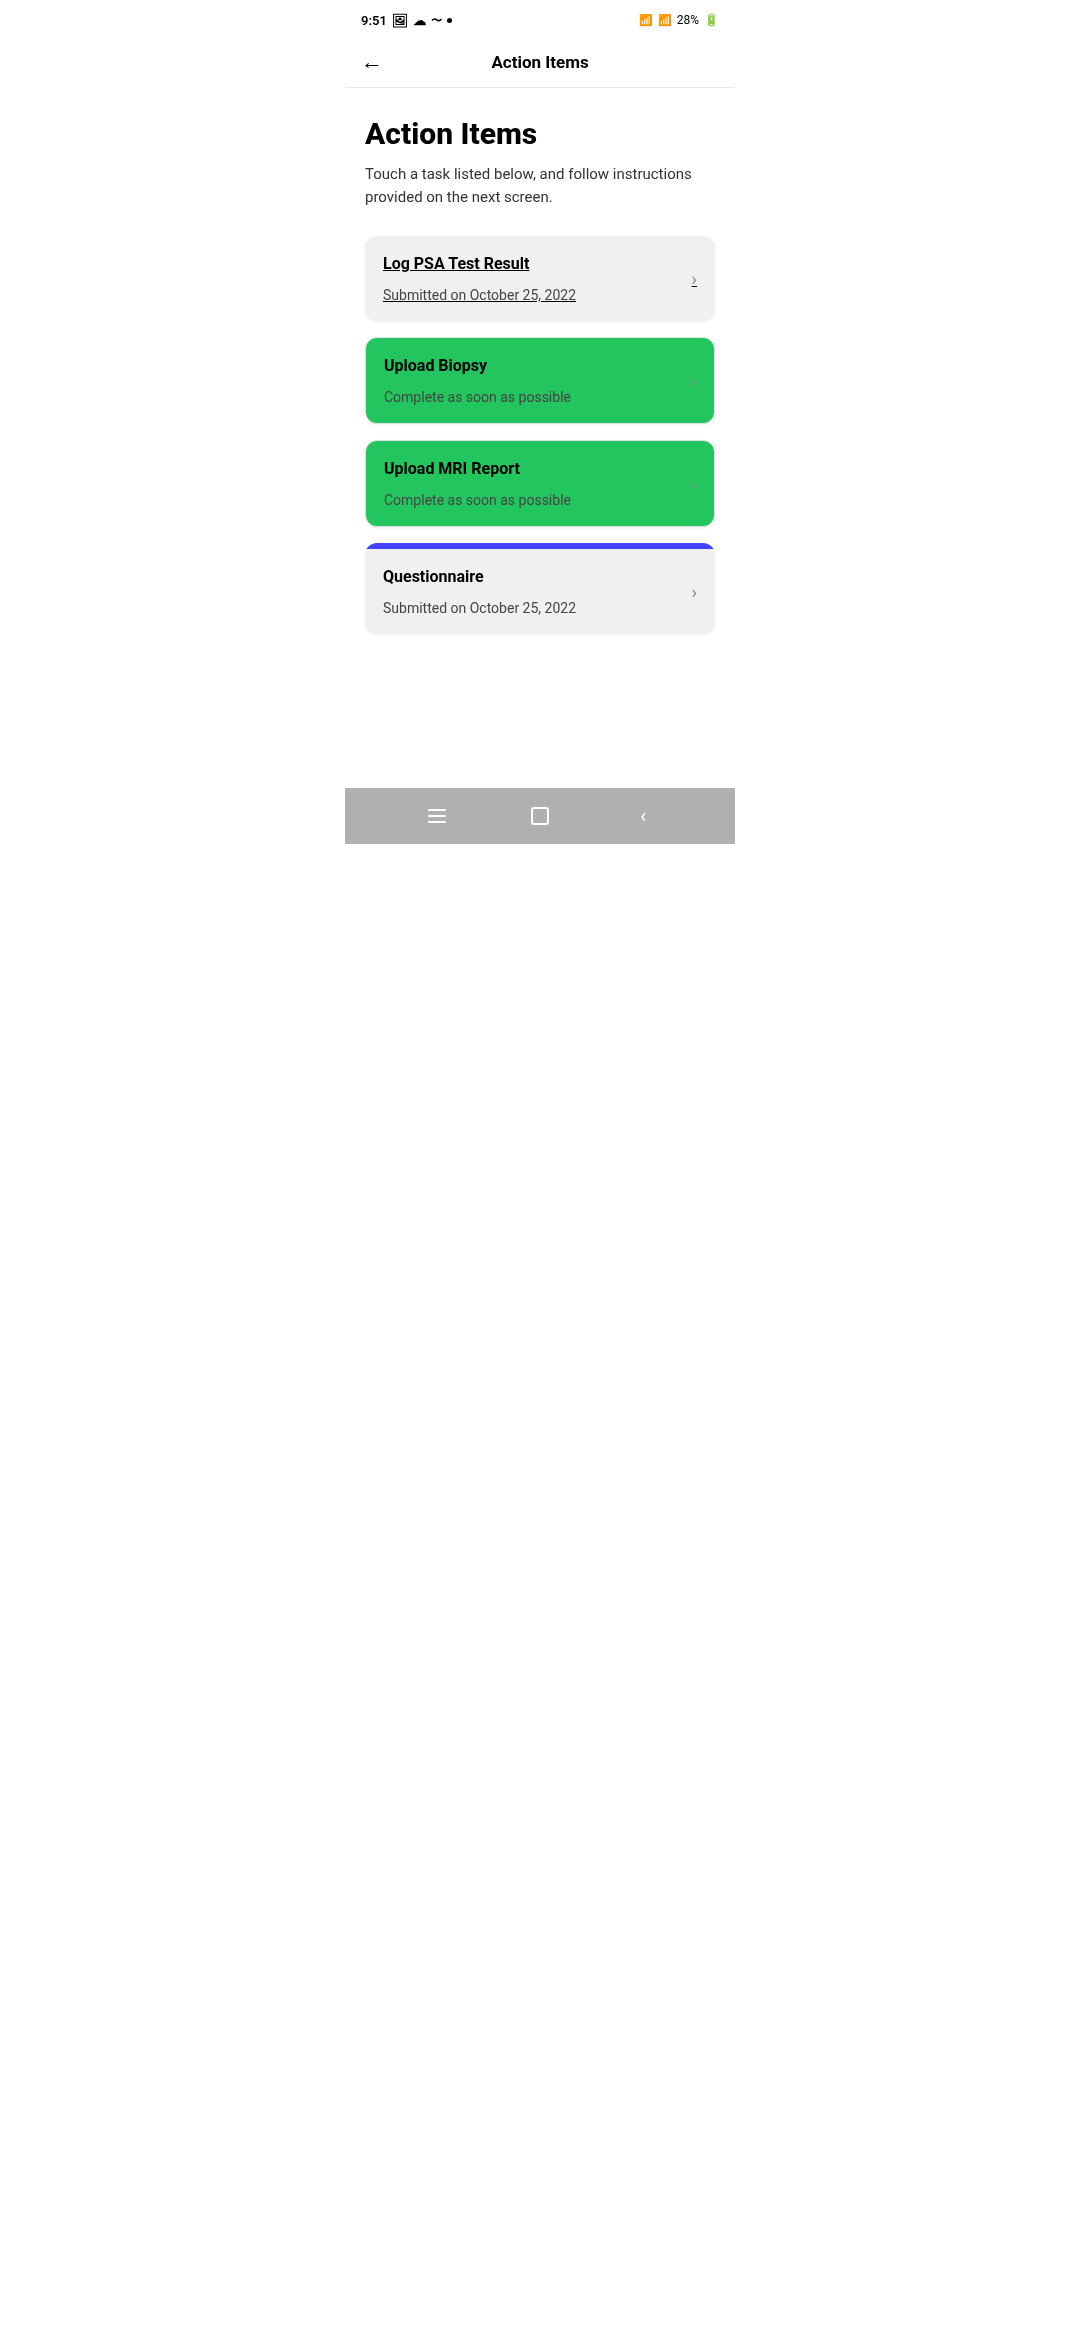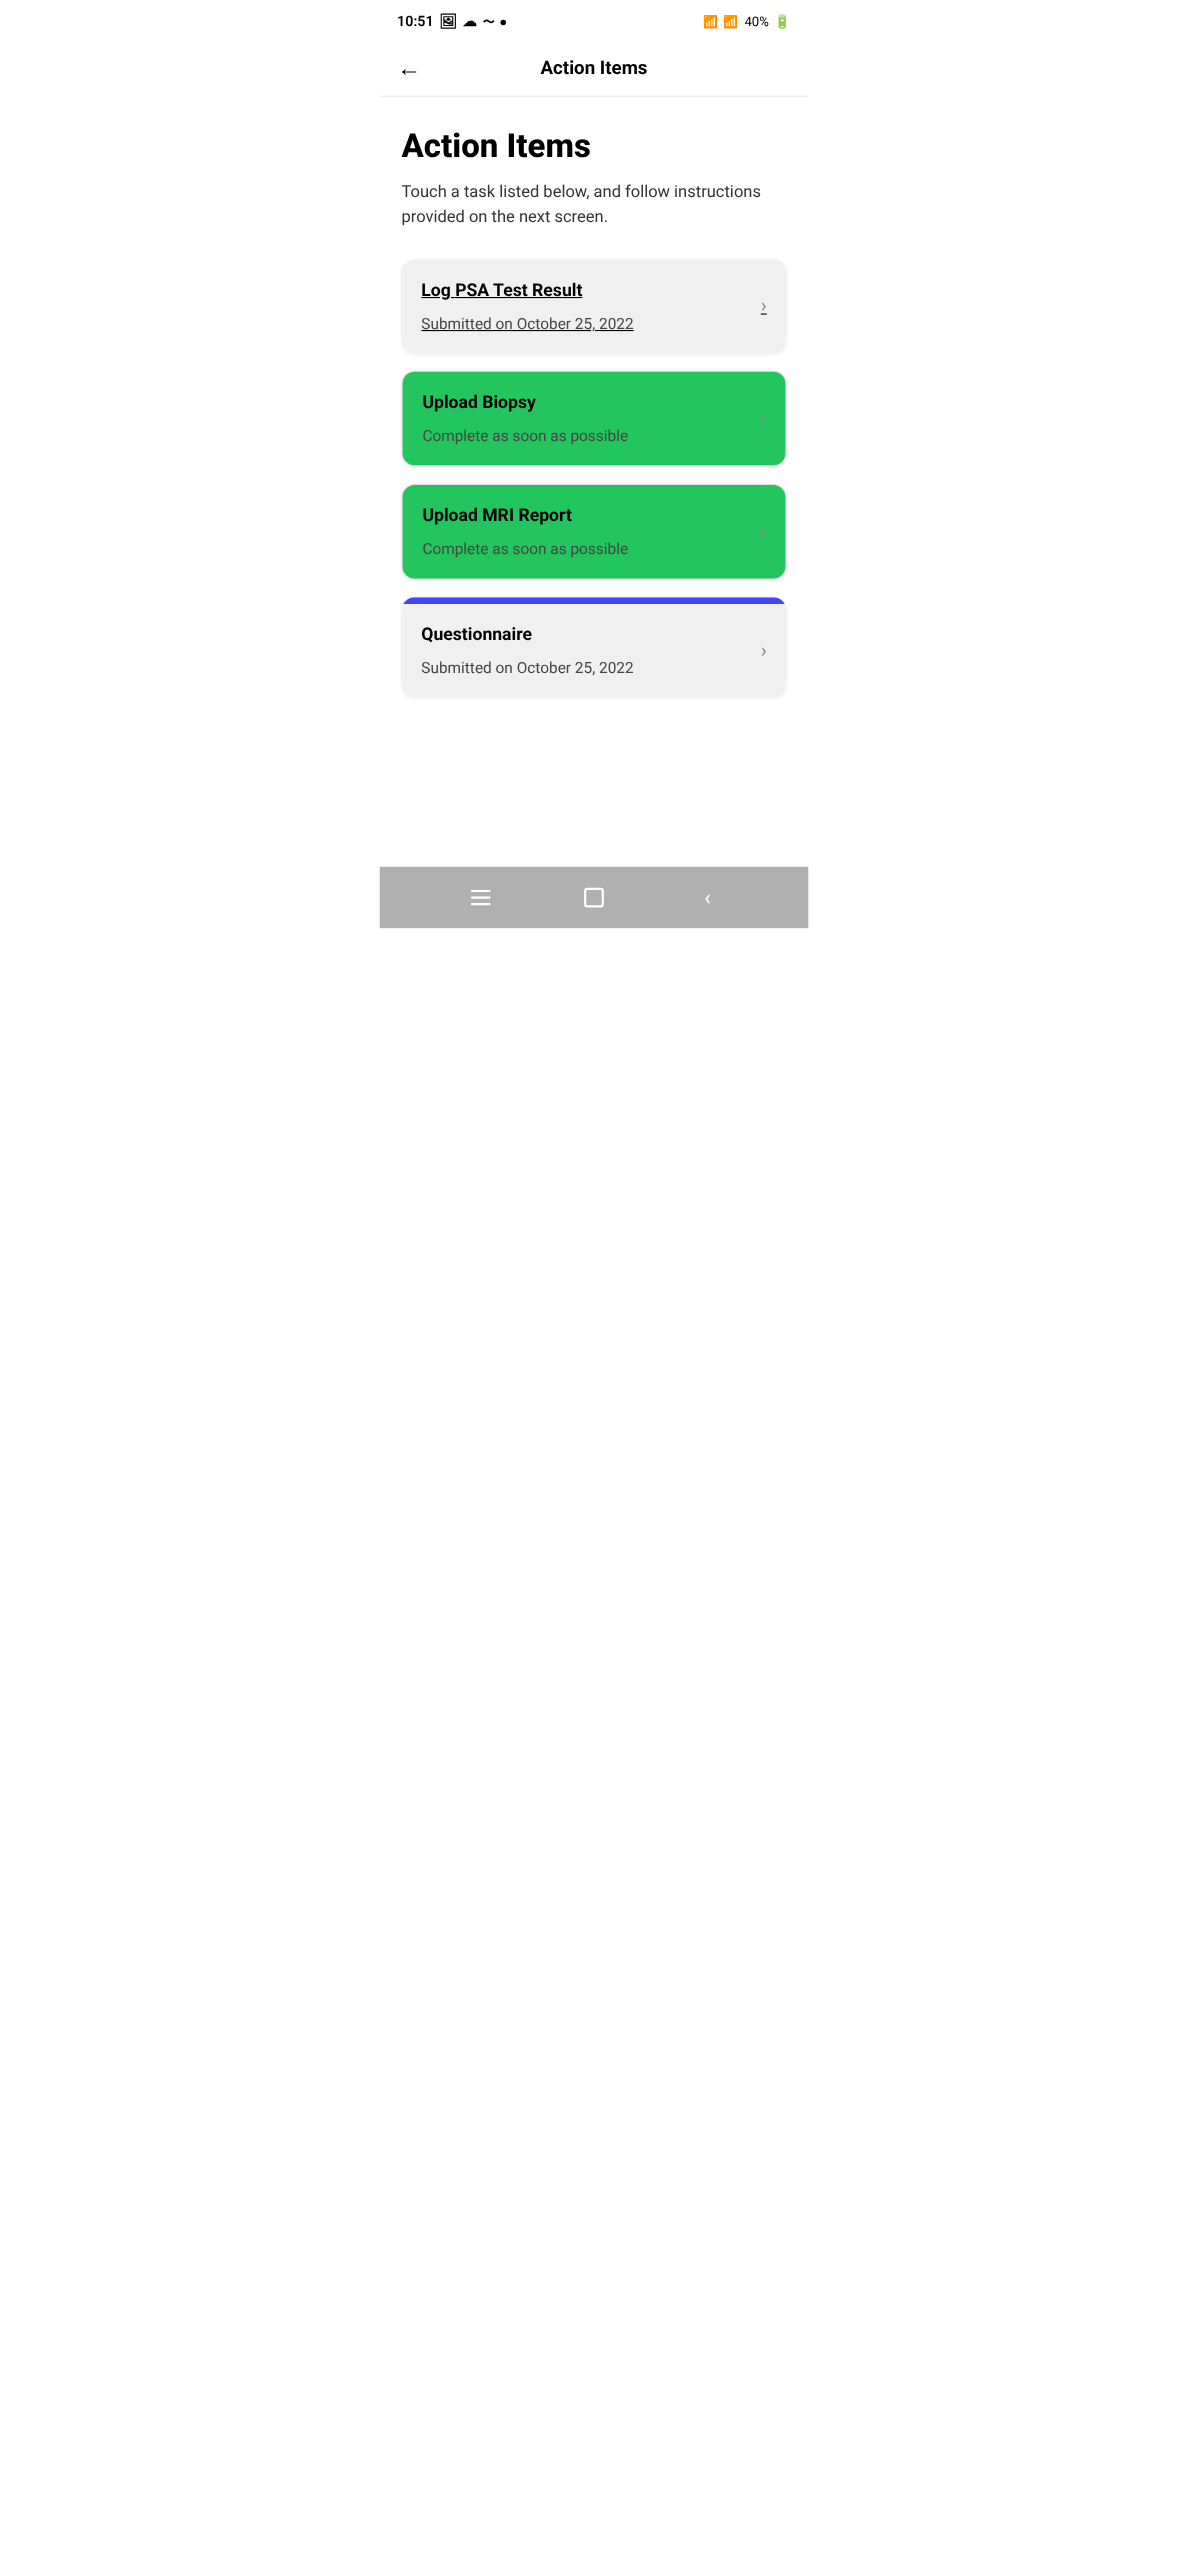--- a/index.html
+++ b/index.html
@@ -235,30 +235,30 @@
     .nav-back-arrow {
       font-size: 20px;
       color: #fff;
     }
   </style>
 </head>
 <body>
 
 <div class="status-bar">
   <div class="status-left">
-    <span>10:51</span>
+    <span>9:51</span>
     <span style="font-size:13px;">🖼</span>
     <span style="font-size:13px;">☁</span>
     <span style="font-size:11px;">〜</span>
     <span class="dot"></span>
   </div>
   <div class="status-right">
     <span class="wifi-icon">📶</span>
     <span class="signal-icon">📶</span>
-    <span>40%</span>
+    <span>28%</span>
     <span>🔋</span>
   </div>
 </div>
 
 <div class="nav-bar">
   <div class="nav-back icon-back"></div>
   <span class="nav-title">Action Items</span>
 </div>
 
 <div class="main-content">

